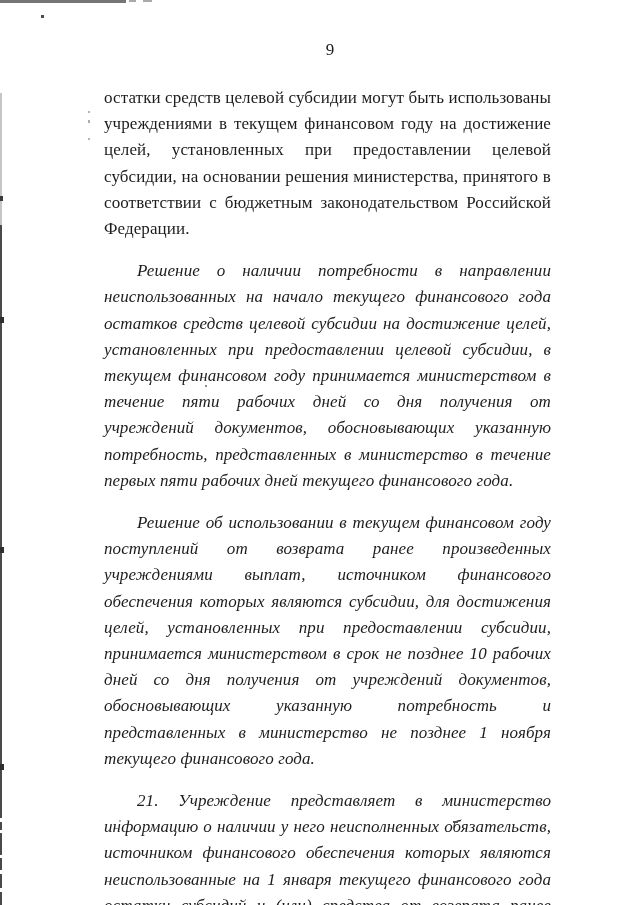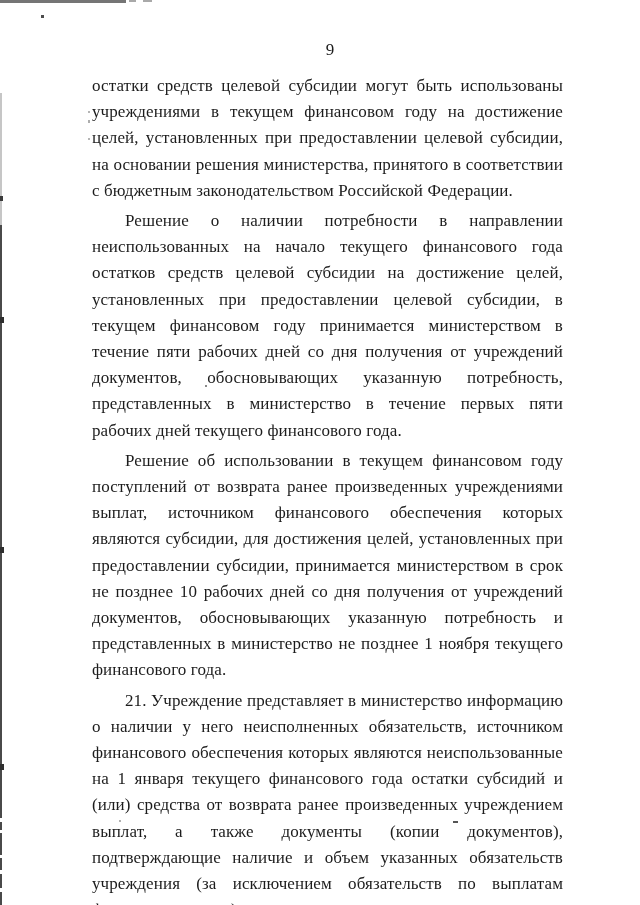--- a/index.html
+++ b/index.html
@@ -38,22 +38,22 @@
     position: absolute;
     left: 88px;
     top: 69px;
     width: 479px;
     font-size: 17px;
     line-height: 26.2px;
     text-align: justify;
     text-align-last: left;
     letter-spacing: 0.1px;
   }
-  .content p { margin: 4px; padding: 0; }
-  .content p.indent { text-indent: 33px; }
+  .content p { margin: 16px; padding: 0; }
+  .content p.indent { text-indent: 33px; font-style: italic; }
 
   
   .artifact { position: absolute; pointer-events: none; }
   .top-bar        { left: 0;   top: 0;    width: 126px; height: 3px; background: var(--artifact-mid); }
   .top-tick-1     { left: 129px; top: 0;  width: 7px;  height: 2px; background: #a9a9a9; }
   .top-tick-2     { left: 143px; top: 0;  width: 9px;  height: 2px; background: #a9a9a9; }
   .dot-1          { left: 41px;  top: 15px; width: 3px; height: 3px; background: #4d4d4d; }
   .dot-2          { left: 88px;  top: 111px; width: 2px; height: 2px; background: #b5b5b5; }
   .dot-3          { left: 88px;  top: 120px; width: 2px; height: 3px; background: #adadad; }
   .dot-4          { left: 88px;  top: 138px; width: 2px; height: 2px; background: #b5b5b5; }

